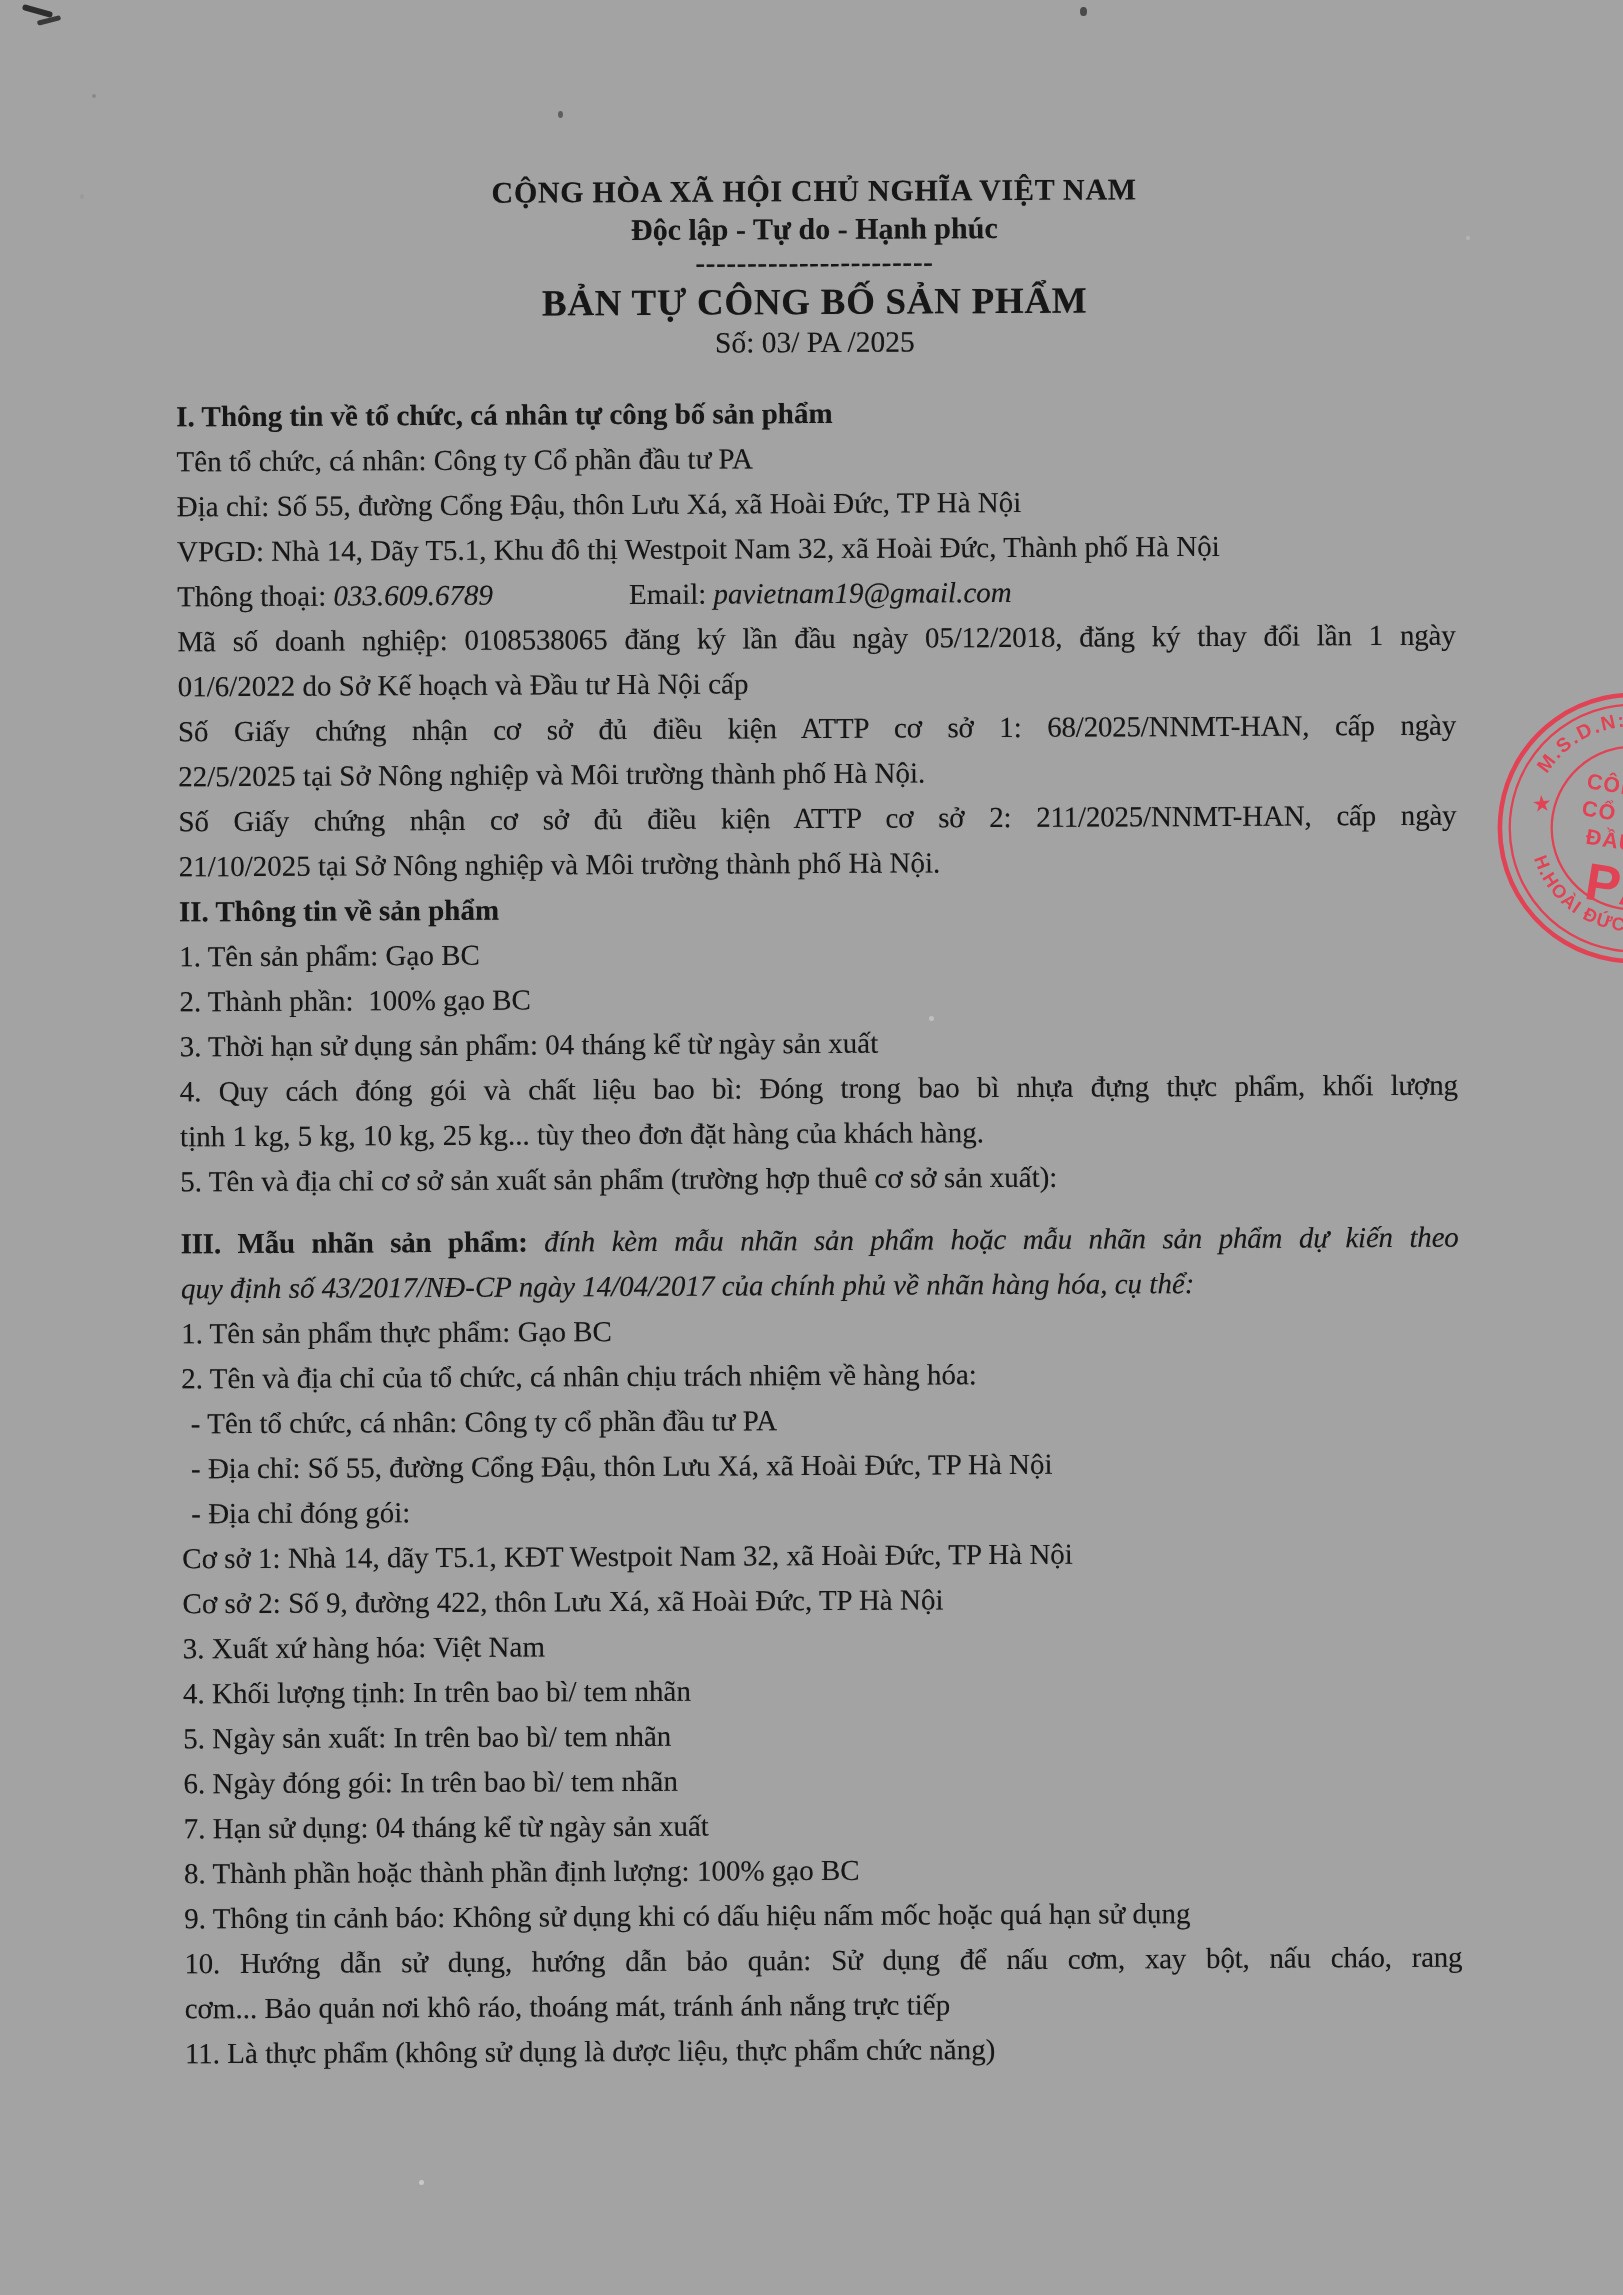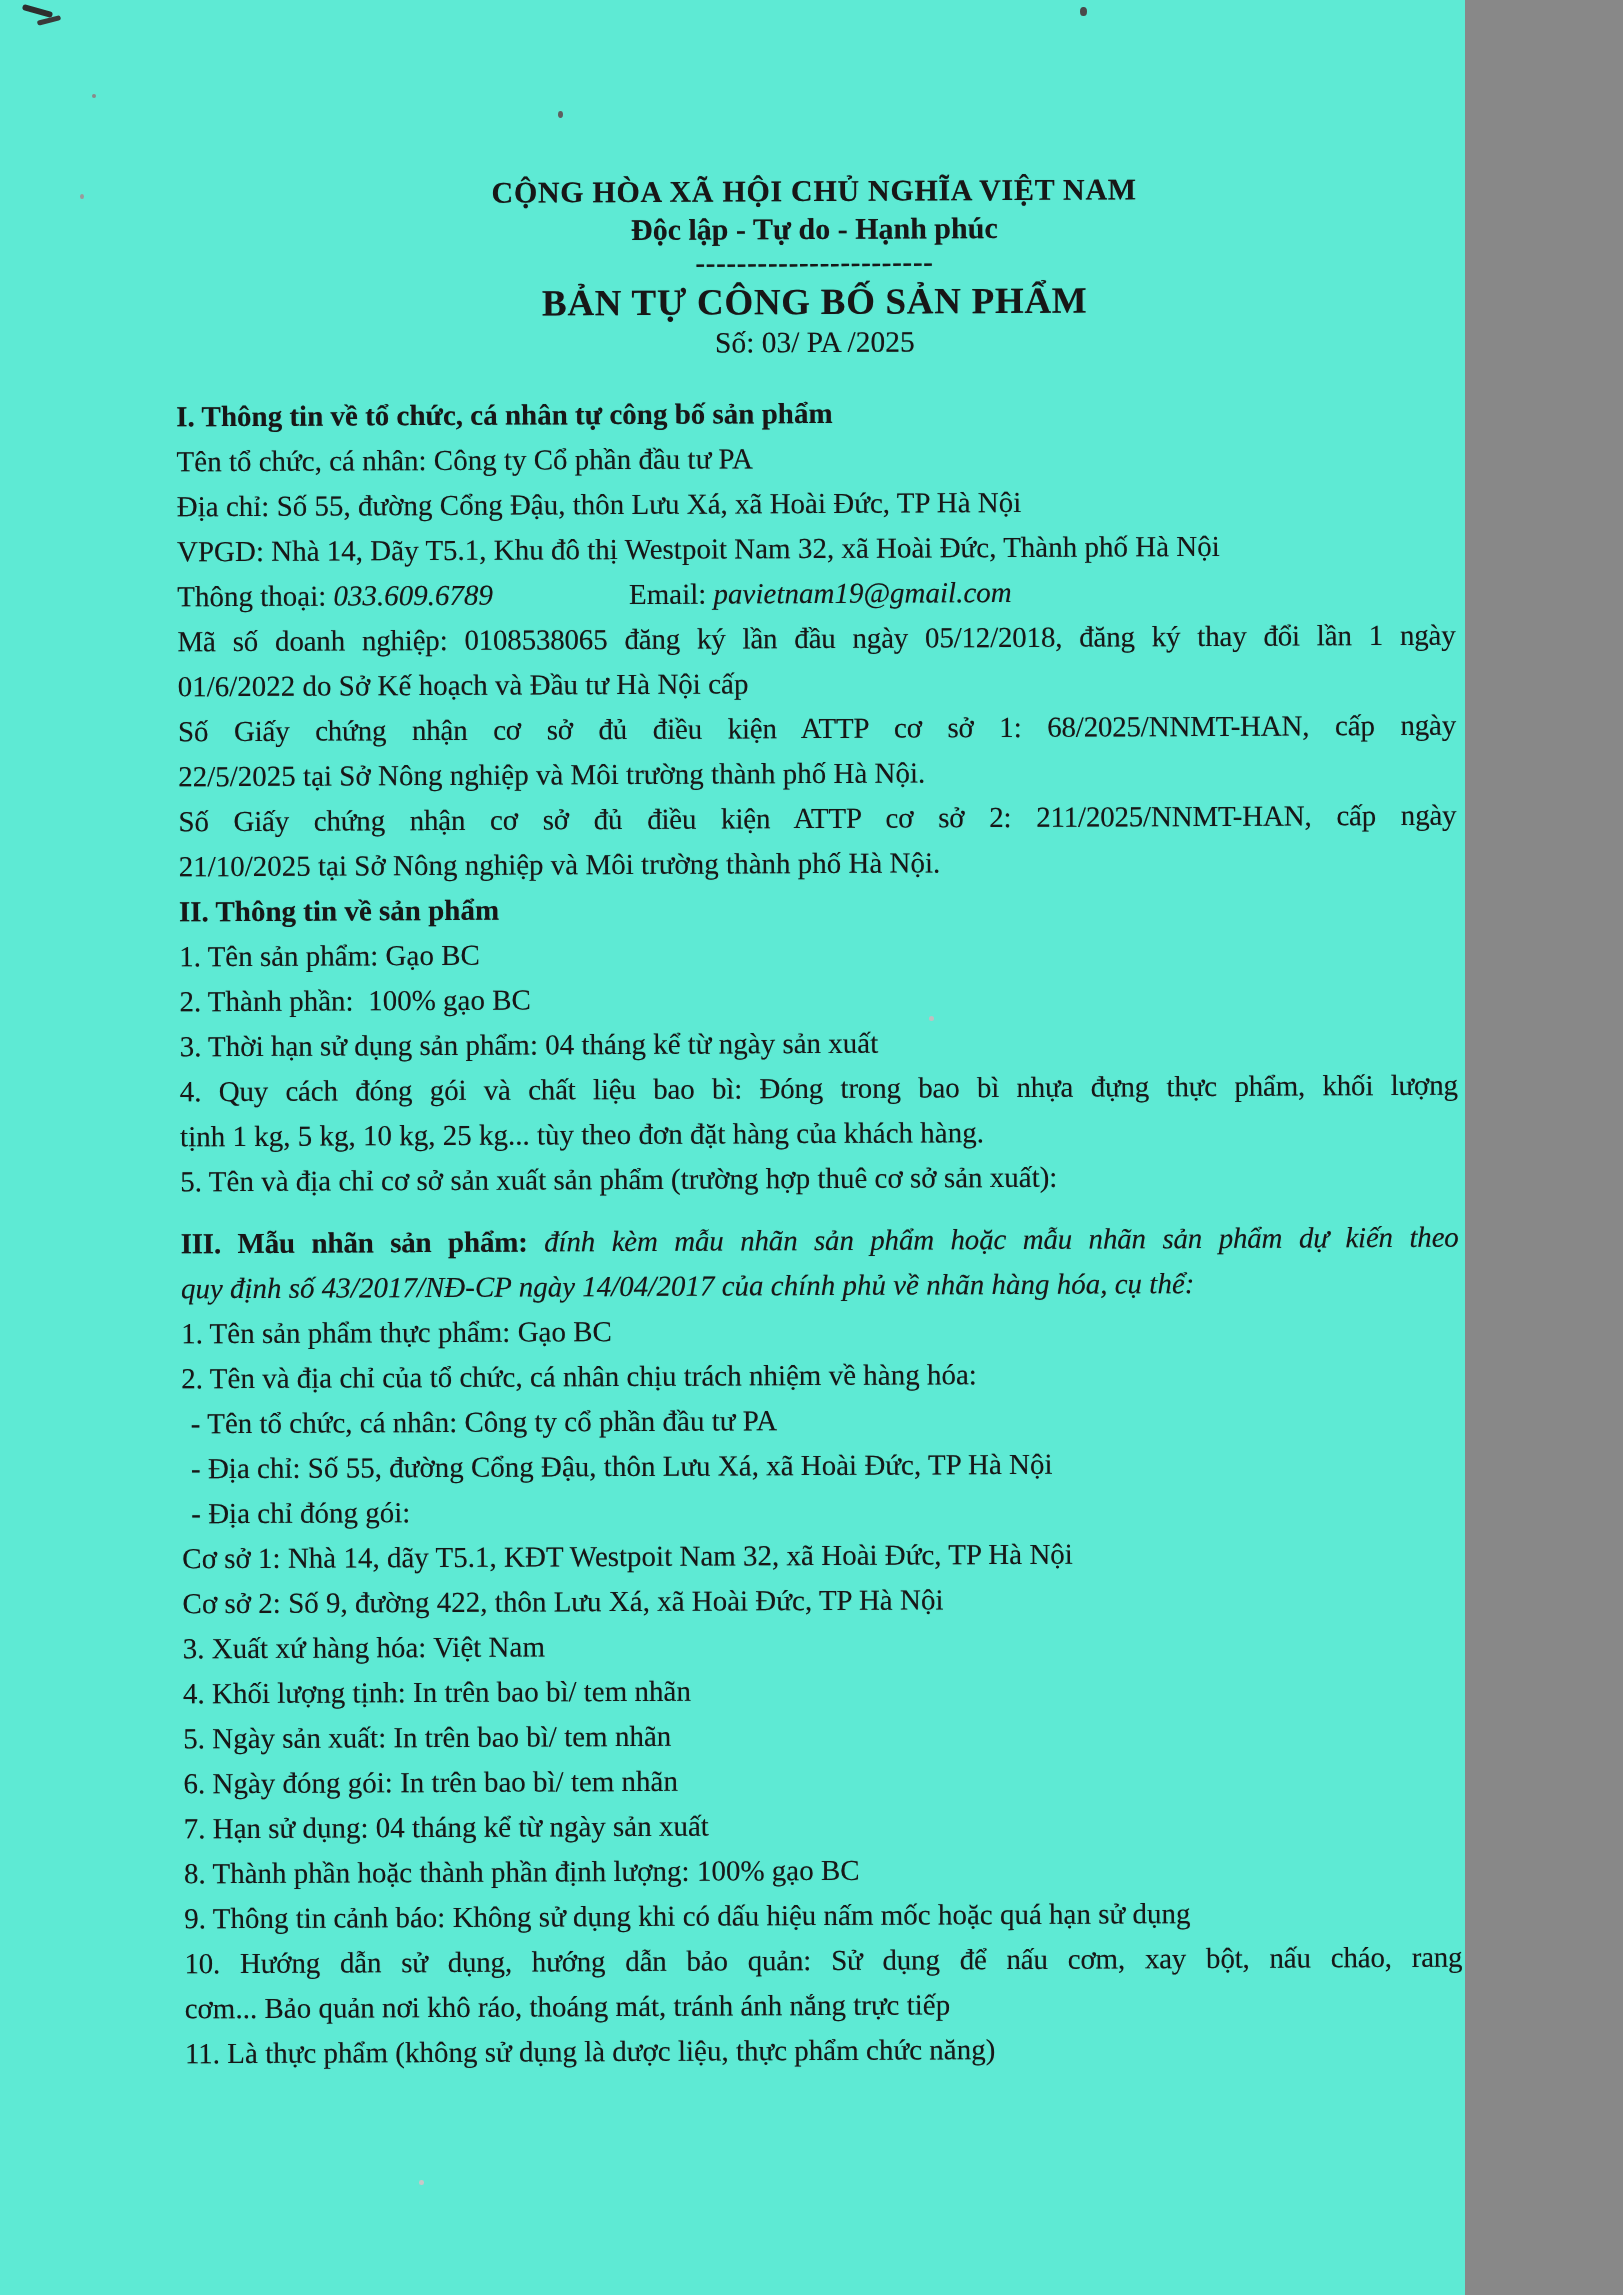--- a/index.html
+++ b/index.html
@@ -1,18 +1,18 @@
 <!DOCTYPE html>
 <html style="font-size:10.5px"><head>
 <meta charset="utf-8">
 <style>
   html,body{margin:0;padding:0;background:#888;}
   #page{
-    position:relative; width:1465px; height:2295px;
-    background:#5eead4; overflow:hidden;
+    position:relative; width:1623px; height:2295px;
+    background:#a3a3a3; overflow:hidden;
     font-family:"Liberation Serif","DejaVu Serif",serif;
     color:#171717;
   }
   .doc{
     position:absolute; left:175px; top:171px; width:1278px;
     transform:rotate(-0.3deg); transform-origin:50% 0;
     text-shadow:0 0 0.7px rgba(25,25,25,.45);
   }
   .center{text-align:center;}
   .nat{height:39px; line-height:39px; font-size:30px; font-weight:600; letter-spacing:0.7px;}

